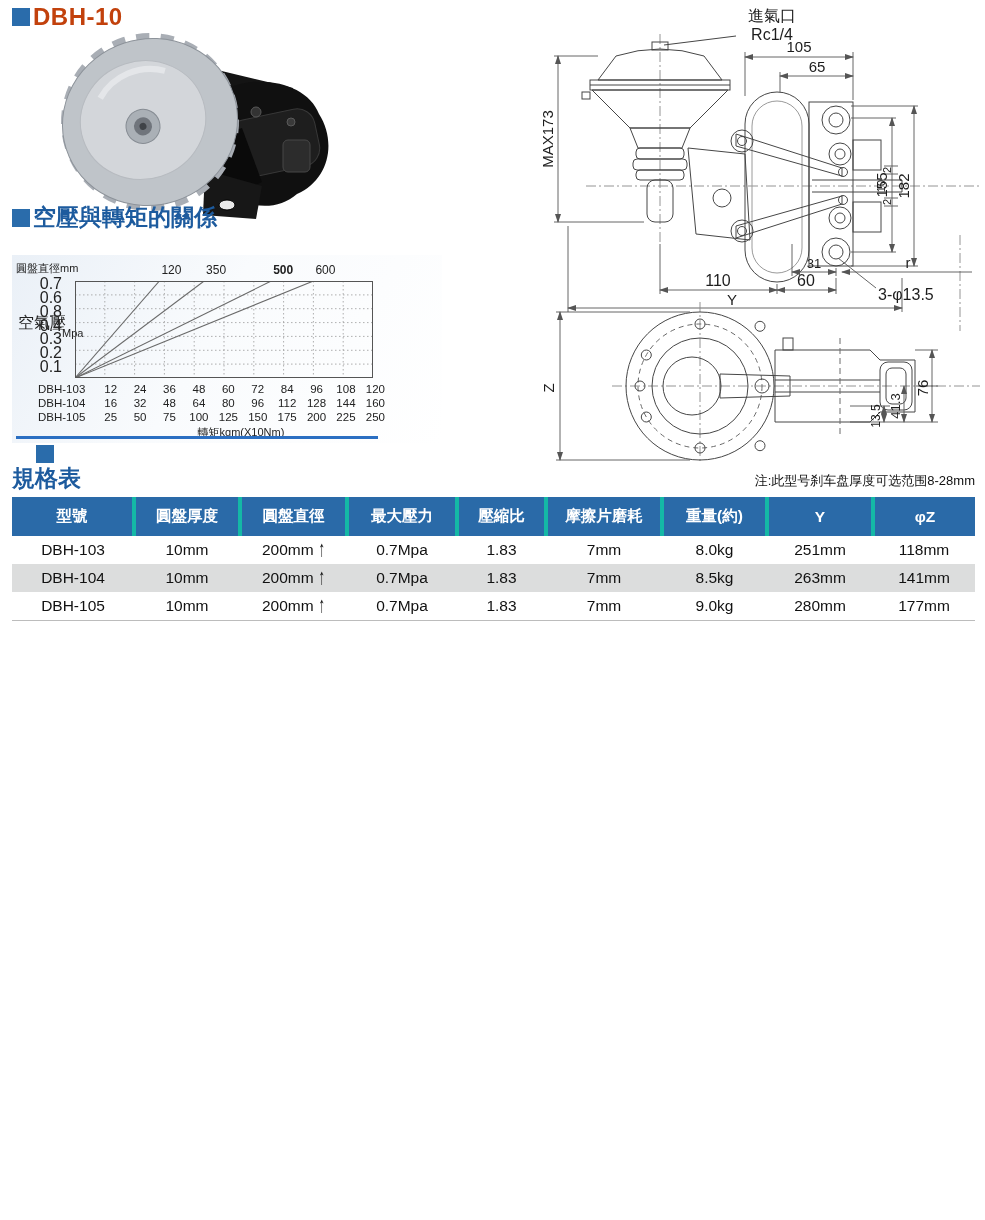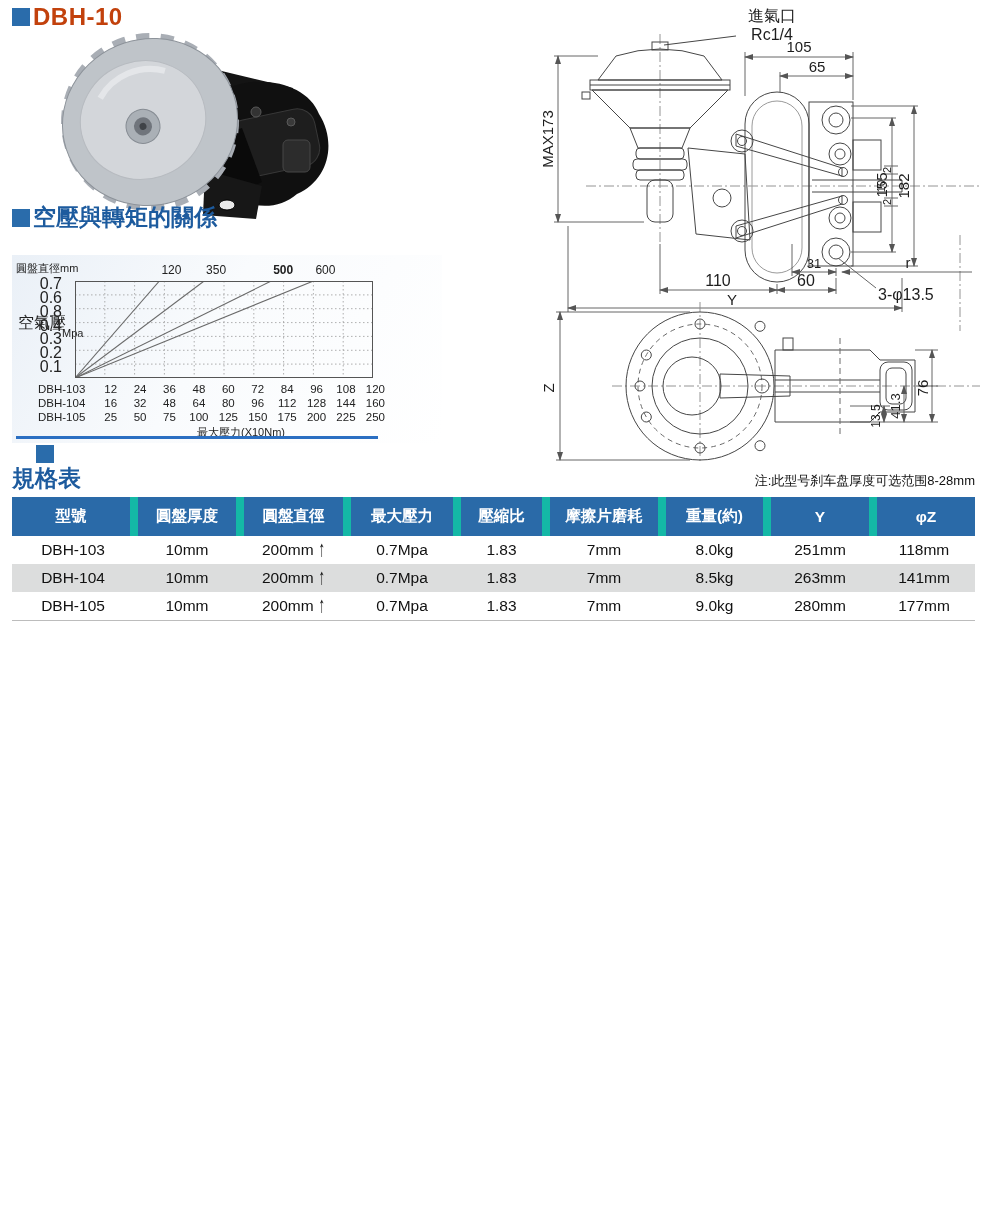--- a/index.html
+++ b/index.html
@@ -29,21 +29,21 @@
   .xrow .xnum{flex:1;text-align:center;}
   .xlabel{position:absolute;left:80px;width:298px;top:170px;text-align:center;font-size:11px;color:#222;}
   .chart-rule{position:absolute;left:4px;top:181px;width:362px;height:2.5px;background:#2b6fc2;}
   
   .draw1{position:absolute;left:540px;top:0px;}
   .draw2{position:absolute;left:540px;top:298px;}
   
   .note{position:absolute;top:472px;right:10px;font-size:13px;color:#111;}
   table.spec{position:absolute;left:12px;top:497px;width:963px;border-collapse:collapse;table-layout:fixed;}
   table.spec th{background:#2a6aa8;color:#fff;font-size:15.5px;font-weight:bold;height:37px;
-                border-left:8px solid #14b8a6;}
+                border-left:4px solid #14b8a6;}
   table.spec th:first-child{border-left:none;}
   table.spec td{height:26px;text-align:center;font-size:15.5px;color:#111;}
   tr.alt td{background:#dcdddd;}
   table.spec tr.last td{border-bottom:1.5px solid #bcbcbc;}
   .uparrow{display:inline-block;margin-left:5px;font-size:13px;transform:scaleY(1.7) translateY(-1px);color:#111;}
   svg text{font-family:"Liberation Sans","DejaVu Sans",sans-serif;}
 </style>
 </head>
 <body>
 
@@ -164,21 +164,21 @@
         <span class="xnum">50</span>
         <span class="xnum">75</span>
         <span class="xnum">100</span>
         <span class="xnum">125</span>
         <span class="xnum">150</span>
         <span class="xnum">175</span>
         <span class="xnum">200</span>
         <span class="xnum">225</span>
         <span class="xnum">250</span>
     </div>
-    <div class="xlabel">最大壓力(X10Nm)</div>
+    <div class="xlabel">轉矩kgm(X10Nm)</div>
     <div class="chart-rule"></div>
   </div>
 
   <svg class="draw1" width="445" height="332" viewBox="0 0 445 332">
     <defs>
       <marker id="ar1" markerWidth="9" markerHeight="8" refX="8" refY="4" orient="auto-start-reverse" markerUnits="userSpaceOnUse">
         <path d="M0,1 L9,4 L0,7 Z" fill="#555"></path>
       </marker>
     </defs>
     <g stroke="#888" stroke-width="0.9" stroke-dasharray="10 3 2 3" fill="none">

